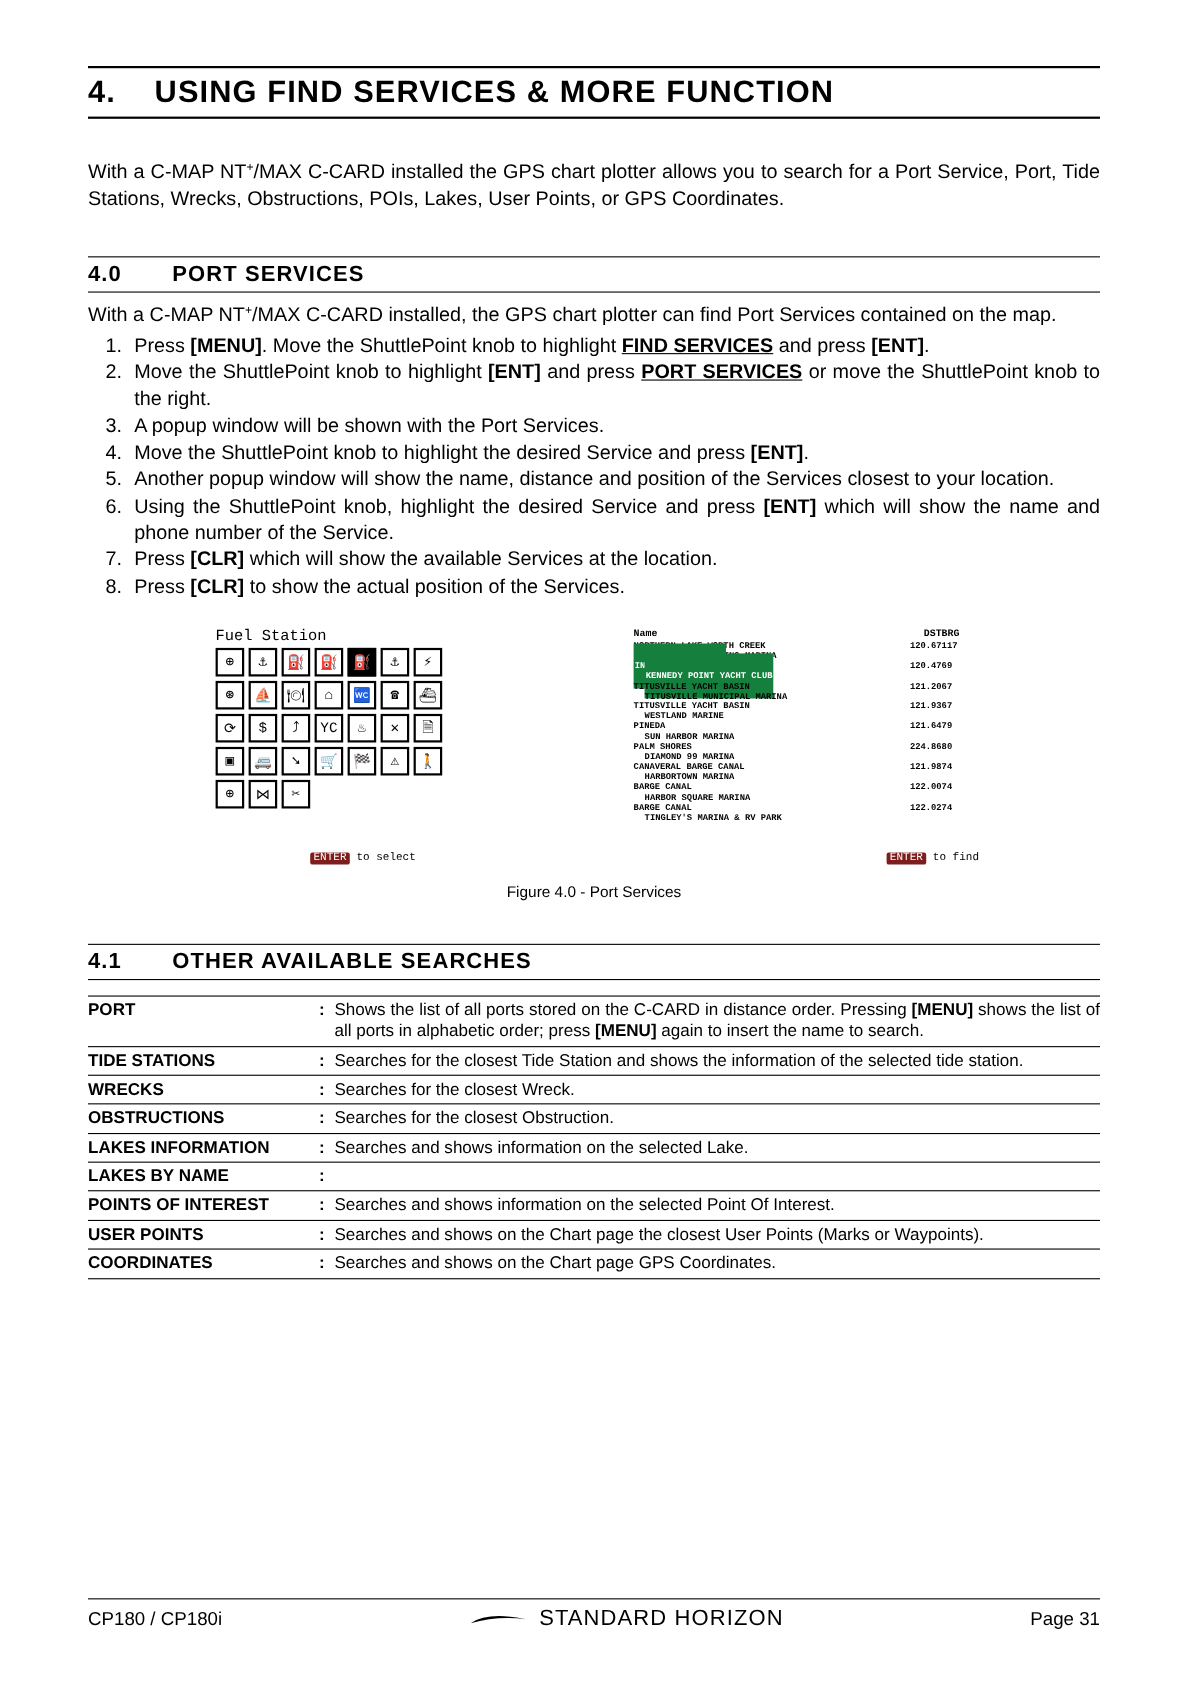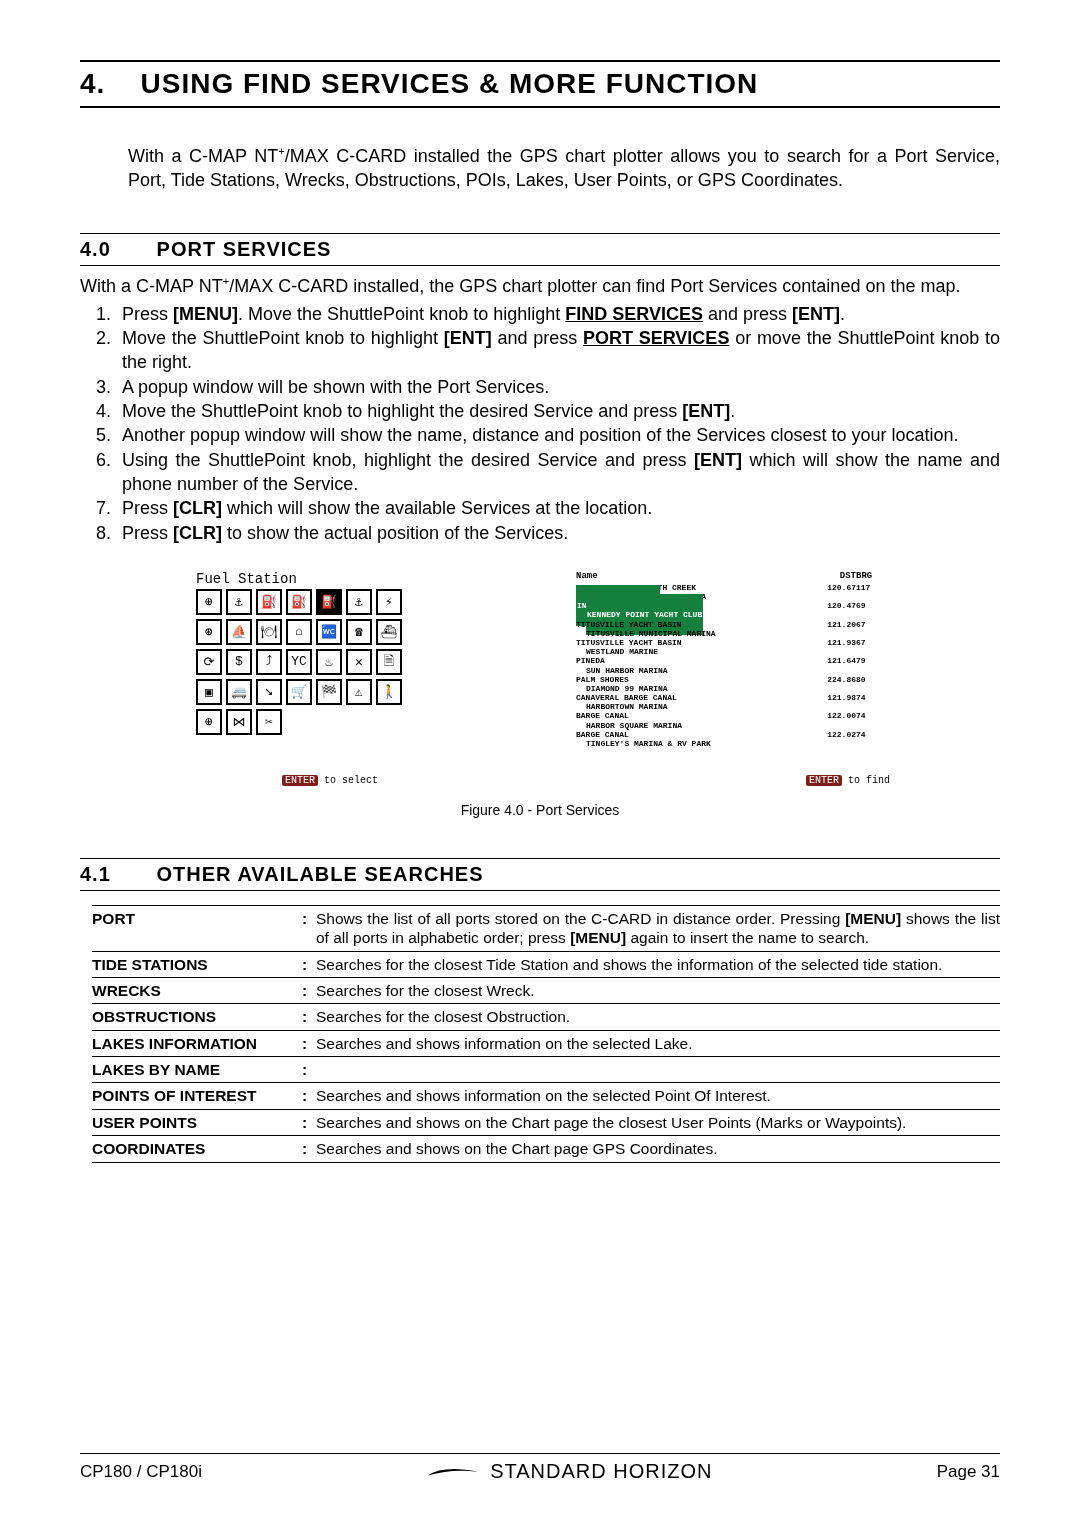--- a/index.html
+++ b/index.html
@@ -27,21 +27,20 @@
     font-size: 20px;
     letter-spacing: 1px;
     padding: 4px 0;
   }
   .section-num { display:inline-block; width: 70px; }
   .body-text {
     font-size: 18px;
     line-height: 1.35;
     margin-top: 36px;
     text-align: justify;
-    margin-left: 48px;
   }
   .sup { font-size: 11px; vertical-align: super; }
   ol.steps {
     font-size: 18px;
     line-height: 1.35;
     margin-top: 4px;
     padding-left: 36px;
     text-align: justify;
   }
   ol.steps li { margin-bottom: 0; padding-left: 6px; }
@@ -107,21 +106,21 @@
     position:absolute; bottom:6px; left:0; right:0;
     text-align:right; font-size:10px;
   }
   .fig-caption {
     text-align: center;
     font-size: 14px;
     margin-top: 10px;
   }
 
   
-  .search-table { margin-top: 14px; font-size: 15.5px; margin-left: 12px; }
+  .search-table { margin-top: 14px; font-size: 15.5px; }
   .search-row {
     display: flex;
     border-bottom: 1px solid #000;
     padding: 3px 0;
     line-height: 1.25;
   }
   .search-row:first-child { border-top: 1px solid #000; }
   .search-label { font-weight: 700; width: 210px; flex-shrink: 0; position:relative; }
   .search-colon { font-weight: 700; width: 14px; flex-shrink:0; }
   .search-desc { flex: 1; text-align: justify; }

